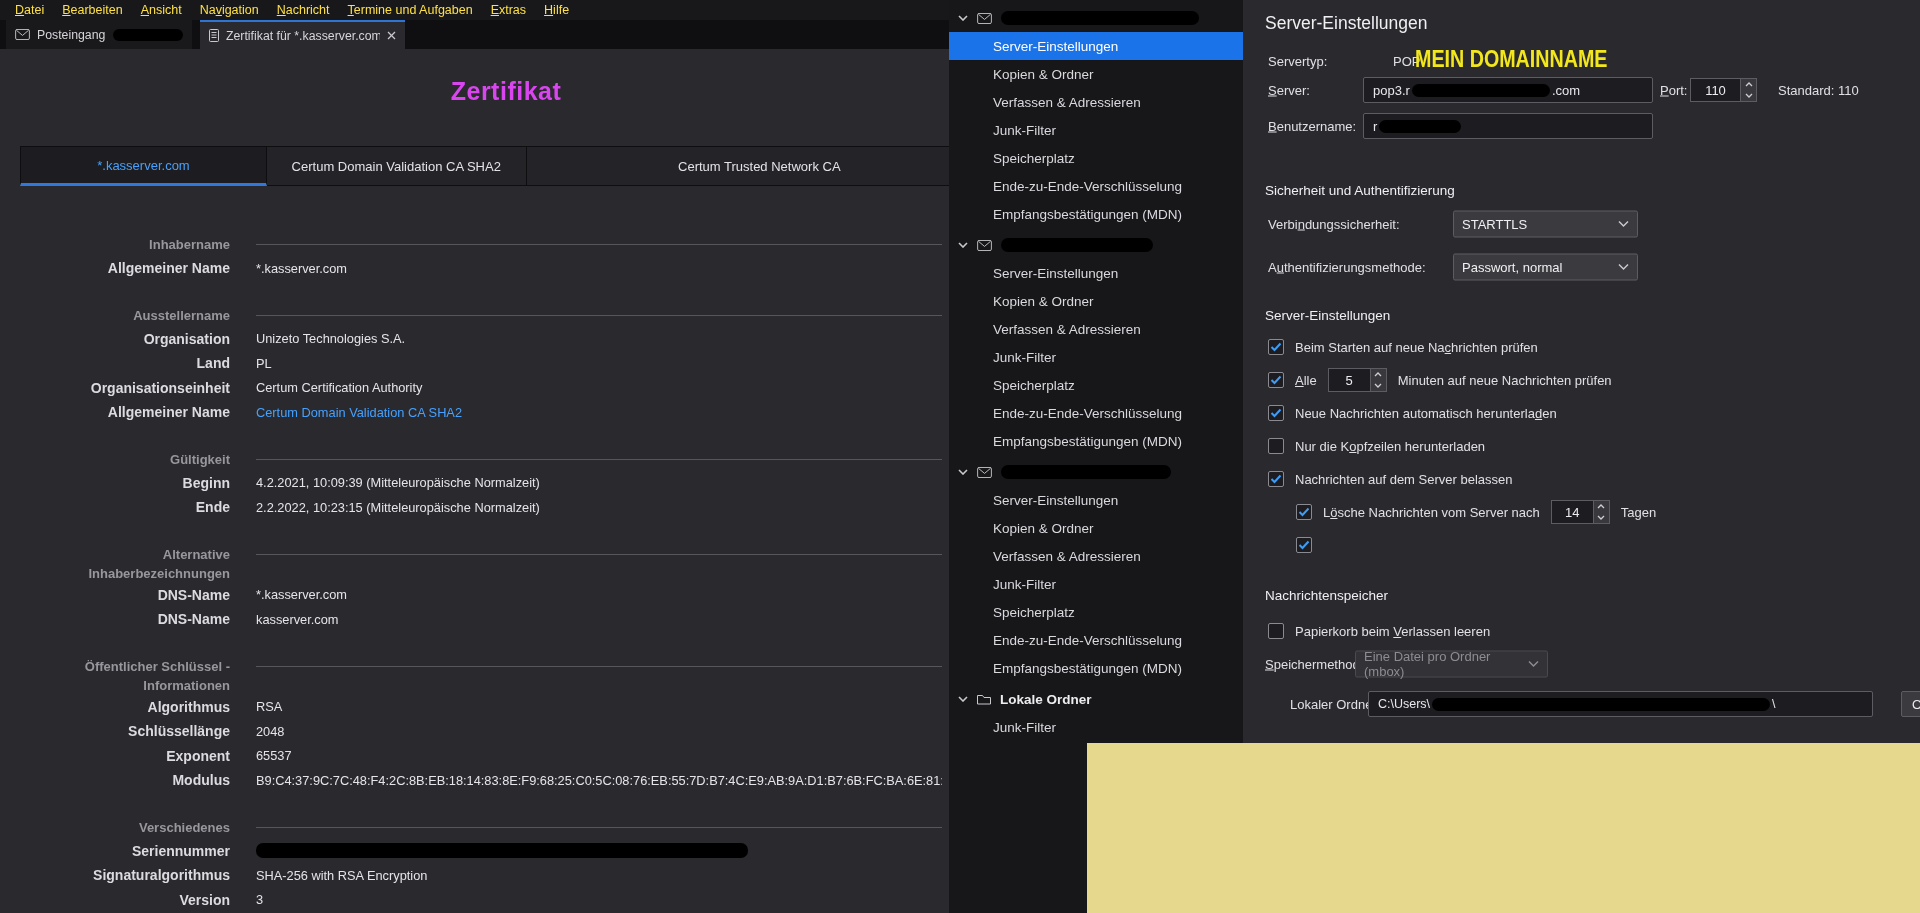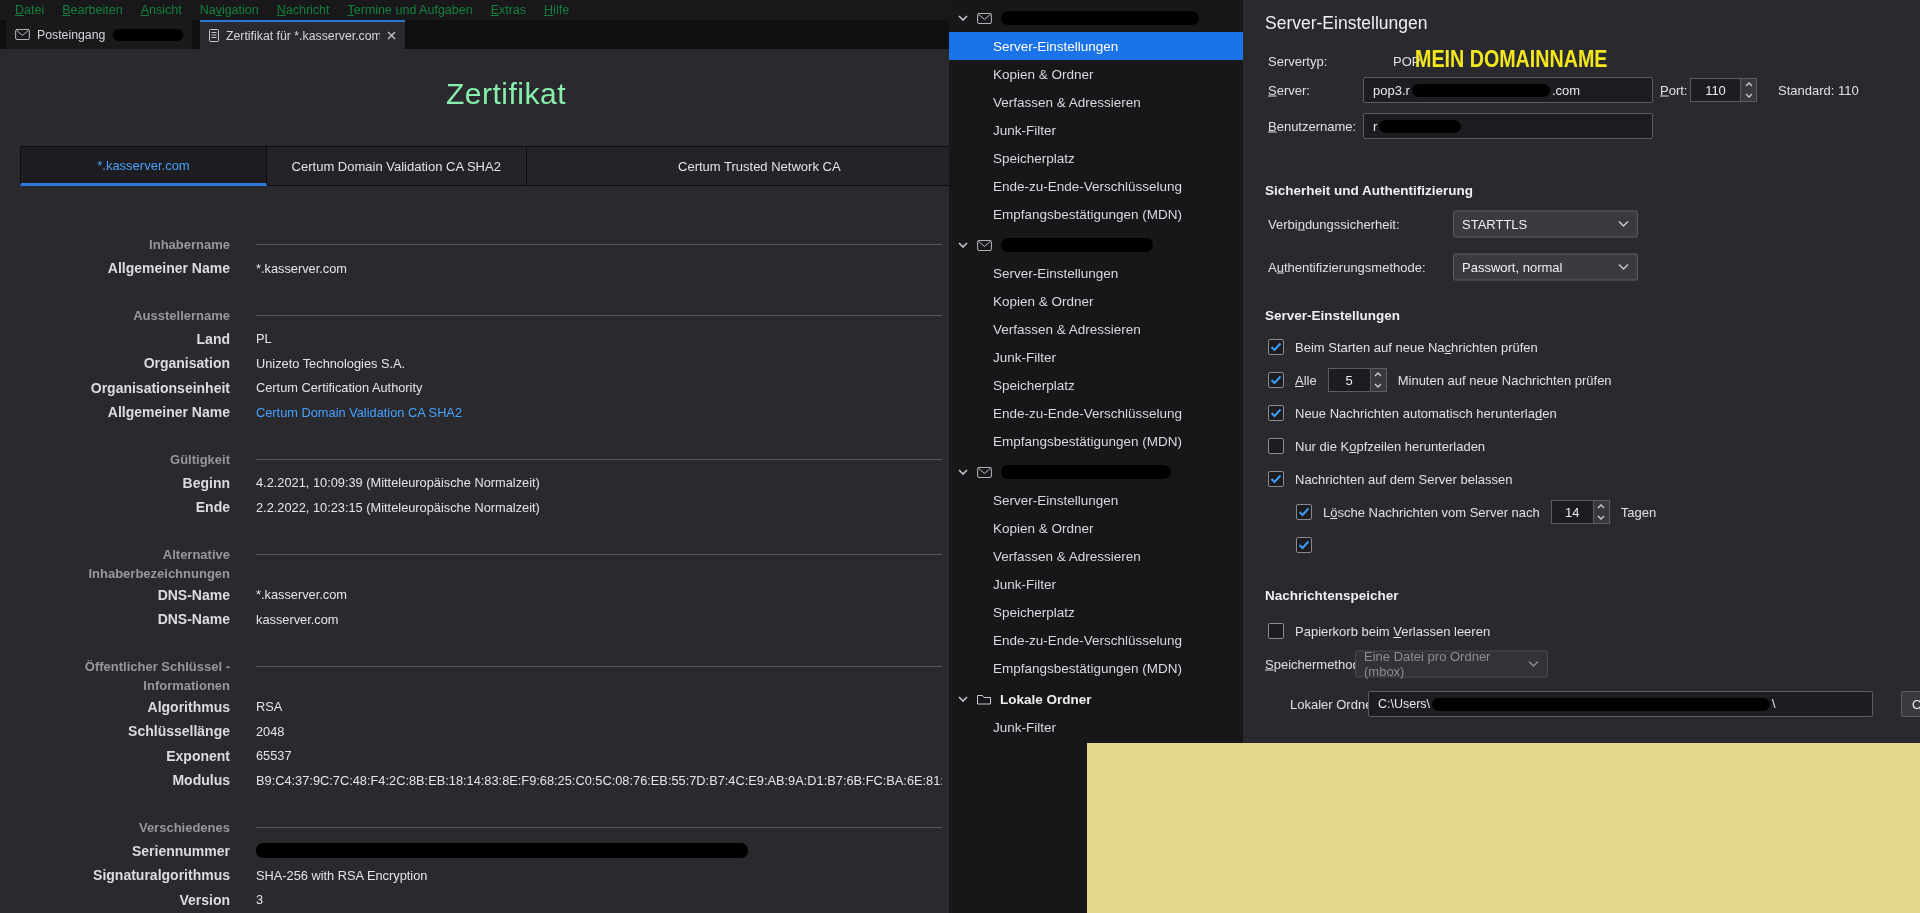--- a/index.html
+++ b/index.html
@@ -4,37 +4,37 @@
 <style>
 *{margin:0;padding:0;box-sizing:border-box}
 html,body{width:1920px;height:913px;overflow:hidden;background:#2a2a2e;
   font-family:"Liberation Sans","DejaVu Sans",sans-serif;color:#dedee2;position:relative}
 u{text-decoration:underline}
 .icon{display:inline-flex;align-items:center;color:#c8c8cd}
 
 
 .menubar{position:absolute;left:0;top:0;width:1012px;height:20px;background:#18181a;
   display:flex;align-items:center;padding-left:6px;z-index:1}
-.menu-item{font-size:12.5px;color:#15803d;padding:2px 9px;white-space:nowrap;cursor:default}
+.menu-item{font-size:12.5px;color:#fde047;padding:2px 9px;white-space:nowrap;cursor:default}
 
 
 .tabbar{position:absolute;left:0;top:20px;width:1012px;height:29px;background:#0f0f12;
   display:flex;z-index:1}
 .tab{height:29px;display:flex;align-items:center;gap:7px;padding:0 9px;font-size:12.3px;color:#d6d6da}
 .tab-inbox{width:186px;margin-left:6px;background:#19191c}
 .tab-cert{width:205px;margin-left:8px;background:#2a2a2e;border-top:2px solid #2e75d3}
 .tab-label{white-space:nowrap;overflow:hidden}
 .redact{background:#000;border-radius:7px;display:inline-block;flex:none}
 .pill-tab{width:70px;height:12px}
 .tab-close{margin-left:auto;color:#c9c9ce;display:inline-flex}
 
 
 .cert-panel{position:absolute;left:0;top:49px;width:1012px;height:864px;background:#2a2a2e;z-index:1}
 .cert-title{position:absolute;top:28px;left:0;width:1012px;text-align:center;
-  font-size:30px;font-weight:400;color:#86efac;letter-spacing:.5px}
+  font-size:25px;font-weight:700;color:#d946ef;letter-spacing:.5px}
 .cert-tabs{position:absolute;top:97px;left:20px;width:973px;height:40px;display:flex}
 .cert-tab{height:40px;border:1px solid #0e0e10;border-left-width:0;background:#242428;color:#e3e3e7;
   font-size:13px;display:flex;align-items:center;justify-content:center;white-space:nowrap;overflow:hidden}
 .cert-tab:first-child{border-left-width:1px}
 .cert-tab.active{background:#1d1d21;color:#4aa0f8;border-bottom:3px solid #3178dd}
 .cert-rows{position:absolute;top:161px;left:0;width:1012px}
 .cert-section{display:flex;align-items:flex-start;margin-top:22px;min-height:24px}
 .cert-section-label{width:230px;text-align:right;font-weight:bold;font-size:13px;color:#97979d;
   white-space:pre-line;line-height:19px;padding-top:3px}
 .cert-rule{flex:1;border-top:1px solid #56565c;margin:12px 70px 0 26px}
@@ -50,21 +50,21 @@
 .sb-group + .sb-group{margin-top:3px}
 .sb-head{height:28px;display:flex;align-items:center;gap:9px;padding-left:9px}
 .sb-name{font-weight:bold;font-size:13.5px;color:#ededf0}
 .sb-pill{height:14px}
 .sb-item{height:28px;display:flex;align-items:center;padding-left:44px;font-size:13.5px;color:#d9d9de;white-space:nowrap}
 .sb-item.selected{background:#1a73e8;color:#fff}
 
 
 .rpanel{position:absolute;left:1243px;top:0;width:677px;height:913px;background:#2a2a2e;z-index:10;font-size:13px}
 .rp-h1{position:absolute;top:13px;left:22px;font-size:17.5px;color:#f0f0f3;font-weight:400}
-.rp-heading{position:absolute;left:22px;font-weight:bold;font-size:13.5px;color:#f0f0f3}
+.rp-heading{position:absolute;left:22px;font-weight:normal;font-size:13.5px;color:#f0f0f3}
 .rp-row{position:absolute;left:0;width:677px}
 .abs{position:absolute;top:50%;transform:translateY(-50%)}
 .rp-label{color:#e0e0e4;white-space:nowrap}
 .annotation{position:absolute;left:172px;top:45px;font-size:24px;font-weight:bold;color:#f2e71d;
   transform:scaleX(.82);transform-origin:left center;white-space:nowrap}
 .input{background:#1d1d21;border:1px solid #5c5c62;border-radius:2px;height:26px;
   display:flex;align-items:center;padding:0 9px;gap:2px;color:#e8e8ec;white-space:nowrap;overflow:hidden}
 .dropdown{background:#3a3a3f;border:1px solid #5c5c62;border-radius:2px;height:27px;
   display:flex;align-items:center;justify-content:space-between;padding:0 8px;color:#f0f0f2}
 .dropdown.disabled{color:#8c8c92;background:#323237;border-color:#4a4a4f}
@@ -142,26 +142,26 @@
       </div>
       <div class="cert-field">
         <span class="cert-label">Allgemeiner Name</span>
         <span class="cert-value">*.kasserver.com</span>
       </div>
       <div class="cert-section">
         <span class="cert-section-label">Ausstellername</span>
         <span class="cert-rule"></span>
       </div>
       <div class="cert-field">
+        <span class="cert-label">Organisation</span>
+        <span class="cert-value">Unizeto Technologies S.A.</span>
+      </div>
+      <div class="cert-field">
         <span class="cert-label">Land</span>
         <span class="cert-value">PL</span>
-      </div>
-      <div class="cert-field">
-        <span class="cert-label">Organisation</span>
-        <span class="cert-value">Unizeto Technologies S.A.</span>
       </div>
       <div class="cert-field">
         <span class="cert-label">Organisationseinheit</span>
         <span class="cert-value">Certum Certification Authority</span>
       </div>
       <div class="cert-field">
         <span class="cert-label">Allgemeiner Name</span>
         <span class="cert-value">
           <span class="cert-link">Certum Domain Validation CA SHA2</span>
         </span>

